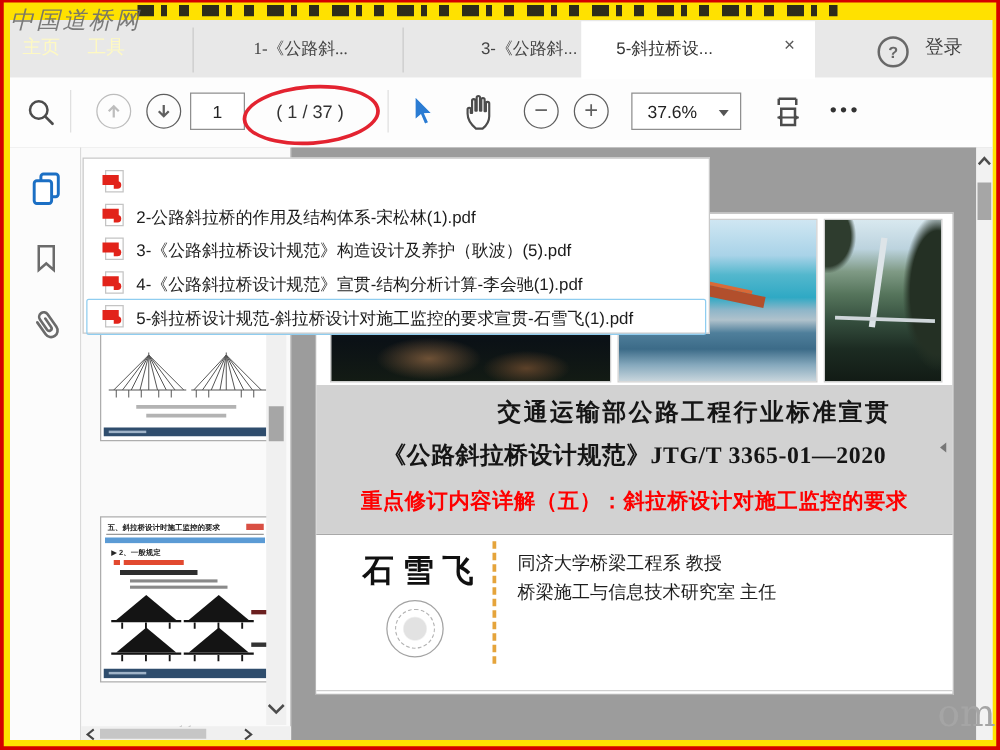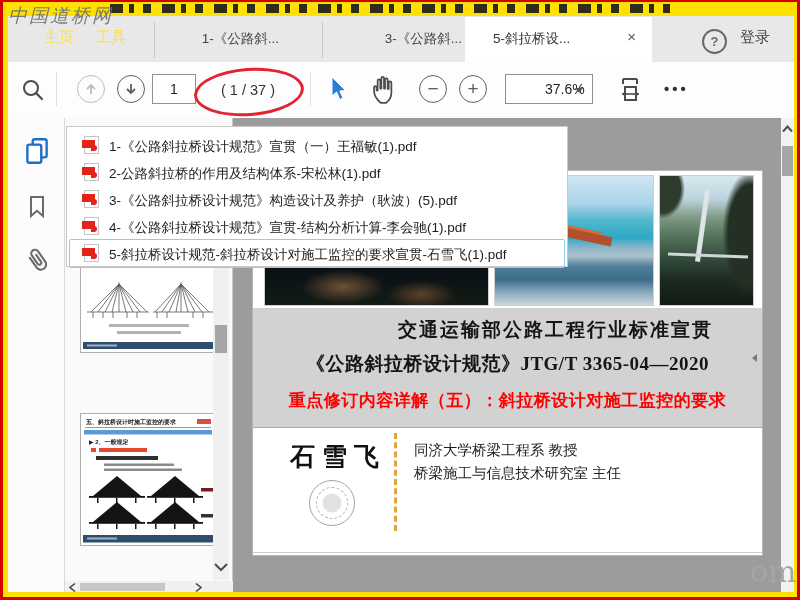--- a/index.html
+++ b/index.html
@@ -7,39 +7,39 @@
   #root{position:relative;width:800px;height:600px;background:#d40000;overflow:hidden;}
   .abs{position:absolute;}
   .yellow-frame{left:3px;top:2px;width:794px;height:595px;background:#ffe100;}
   .app{left:8px;top:16px;width:786px;height:576px;background:#e8e8e8;}
   .topdash{left:110px;top:4px;width:560px;height:9px;
     background:repeating-linear-gradient(90deg,#1c1c1c 0 13px,transparent 13px 19px,#1c1c1c 19px 24px,transparent 24px 33px,#1c1c1c 33px 41px,transparent 41px 52px);
     opacity:.92;}
   .wm-tl{left:8px;top:3px;font-family:"DejaVu Serif","Liberation Serif",serif;font-size:19px;color:rgba(110,110,110,.9);font-style:italic;letter-spacing:2px;z-index:80;}
   .wm-br{left:750px;top:554px;font-family:"DejaVu Serif","Liberation Serif",serif;font-size:30px;color:#a5a5a5;z-index:80;}
   
-  .menu-label{top:28px;font-size:15px;color:#fde047;margin-left:26px;}
+  .menu-label{top:28px;font-size:15px;color:#fef9c3;}
   .tabdiv{top:22px;width:1px;height:36px;background:#c9c9c9;}
   .tab-label{top:30px;font-size:13.5px;color:#444;text-align:center;}
   .tab-active{left:465px;top:17px;width:187px;height:46px;background:#fff;z-index:2;}
   .tab-active .lbl{position:absolute;left:28px;top:13px;font-size:13.5px;color:#333;}
   .tab-active .close{position:absolute;right:16px;top:11px;font-size:15px;color:#5a5a5a;}
   .help-circle{left:702px;top:29px;width:21px;height:21px;border:2px solid #686868;border-radius:50%;color:#686868;font-size:13px;font-weight:bold;text-align:center;line-height:21px;}
   .login{left:740px;top:28px;font-size:15px;color:#3f3f3f;}
   
   .toolbar{left:8px;top:62px;width:786px;height:56px;background:#fdfdfd;border-bottom:1px solid #d2d2d2;}
   .vdiv{top:72px;width:1px;height:34px;background:#e0e0e0;}
   .circ{width:28px;height:28px;border-radius:50%;display:flex;align-items:center;justify-content:center;box-sizing:border-box;}
   .circ.en{border:1.6px solid #5f5f5f;color:#5f5f5f;}
   .circ.dis{border:1.6px solid #bdbdbd;color:#bdbdbd;}
   .pagebox{left:152px;top:74px;width:44px;height:30px;background:#fff;border:1px solid #8f8f8f;box-sizing:border-box;font-size:14px;color:#222;text-align:center;line-height:28px;}
   .pageind{left:200px;top:82px;width:96px;font-size:14.5px;color:#333;text-align:center;}
   .redellipse{left:194px;top:68px;width:104px;height:42px;border:3.5px solid #e32330;border-radius:50%;transform:rotate(-4deg);z-index:60;}
   .zoombox{left:505px;top:74px;width:88px;height:30px;background:#fff;border:1px solid #8f8f8f;box-sizing:border-box;}
-  .zoombox .val{position:absolute;left:12px;top:6px;font-size:14px;color:#222;margin-left:27px;}
+  .zoombox .val{position:absolute;left:12px;top:6px;font-size:14px;color:#222;}
   .zcaret{position:absolute;right:9px;top:13px;width:0;height:0;border-left:4.5px solid transparent;border-right:4.5px solid transparent;border-top:5.5px solid #555;}
   .moredots{left:664px;top:80px;font-size:15px;font-weight:bold;color:#333;letter-spacing:3px;}
   
   .rail{left:8px;top:118px;width:57px;height:474px;background:#fcfcfc;border-right:1px solid #dadada;box-sizing:border-box;}
   .thumbpanel{left:65px;top:118px;width:168px;height:474px;background:#fafafa;border-right:1px solid #c9c9c9;box-sizing:border-box;}
   .thumb{background:#fff;border:1px solid #adadad;box-sizing:border-box;}
   .pagenum{width:136px;text-align:center;font-size:15px;color:#464646;}
   .t11head{position:absolute;left:5px;top:4px;width:118px;font-size:6px;font-weight:bold;color:#222;white-space:nowrap;overflow:hidden;}
   .t11red{position:absolute;right:4px;top:5px;width:14px;height:5px;background:#d94f43;}
   .t11sub{position:absolute;left:8px;top:24px;font-size:6px;font-weight:bold;color:#262626;white-space:nowrap;}
@@ -99,21 +99,21 @@
   <div class="abs yellow-frame"></div>
   <div class="abs topdash"></div>
   <div class="abs app"></div>
 
   <div class="abs wm-tl">中国道桥网</div>
   <div class="abs wm-br">om</div>
 
   <div class="abs menu-label" style="left:18px;">主页</div>
   <div class="abs menu-label" style="left:70px;">工具</div>
   <div class="abs tabdiv" style="left:154px;"></div>
-  <div class="abs tab-label" style="left:163px;width:155px;">1-《公路斜...</div>
+  <div class="abs tab-label" style="left:163px;width:155px;font-family:Liberation Serif, serif;">1-《公路斜...</div>
   <div class="abs tabdiv" style="left:322px;"></div>
   <div class="abs tab-label" style="left:330px;width:132px;text-align:right;">3-《公路斜...</div>
   <div class="abs tab-active">
     <span class="lbl">5-斜拉桥设...</span>
     <span class="close">×</span>
   </div>
   <div class="abs help-circle">?</div>
   <div class="abs login">登录</div>
 
   <div class="abs toolbar"></div>
@@ -273,21 +273,21 @@
     <div class="deck2"></div>
     <div class="deck"></div>
   </div>
   <div class="abs photo p3">
     <div class="pylon"></div>
     <div class="deck"></div>
   </div>
 
   <div class="abs grayband"></div>
   <div class="abs doc-t1">交通运输部公路工程行业标准宣贯</div>
-  <div class="abs doc-t2">《公路斜拉桥设计规范》JTG/T 3365-04—2020</div>
+  <div class="abs doc-t2">《公路斜拉桥设计规范》JTG/T 3365-01—2020</div>
   <div class="abs doc-t3">重点修订内容详解（五）：斜拉桥设计对施工监控的要求</div>
 
   <div class="abs whitebox"></div>
   <div class="abs author">石雪飞</div>
   <div class="abs seal">
       <div class="inner"></div>
     </div>
   <div class="abs dashline"></div>
   <div class="abs affil" style="top:441px;">同济大学桥梁工程系  教授</div>
   <div class="abs affil" style="top:464px;">桥梁施工与信息技术研究室  主任</div>
@@ -297,21 +297,20 @@
     <svg width="13" height="10">
         <polyline points="2,7.5 6.5,2.5 11,7.5" fill="none" stroke="#4d4d4d" stroke-width="2"></polyline>
       </svg>
   </div>
   <div class="abs vthumb-m"></div>
   <div class="abs tri-left small" style="left:752px;top:354px;z-index:2;"></div>
 
   <div class="abs dropdown">
     <div class="drow" style="top:5px;">
       <span class="pdficon"></span>
-      <span class="fname">1-《公路斜拉桥设计规范》宣贯（一）王福敏(1).pdf</span>
     </div>
     <div class="drow" style="top:32px;">
       <span class="pdficon"></span>
       <span class="fname">2-公路斜拉桥的作用及结构体系-宋松林(1).pdf</span>
     </div>
     <div class="drow" style="top:59px;">
       <span class="pdficon"></span>
       <span class="fname">3-《公路斜拉桥设计规范》构造设计及养护（耿波）(5).pdf</span>
     </div>
     <div class="drow" style="top:86px;">

